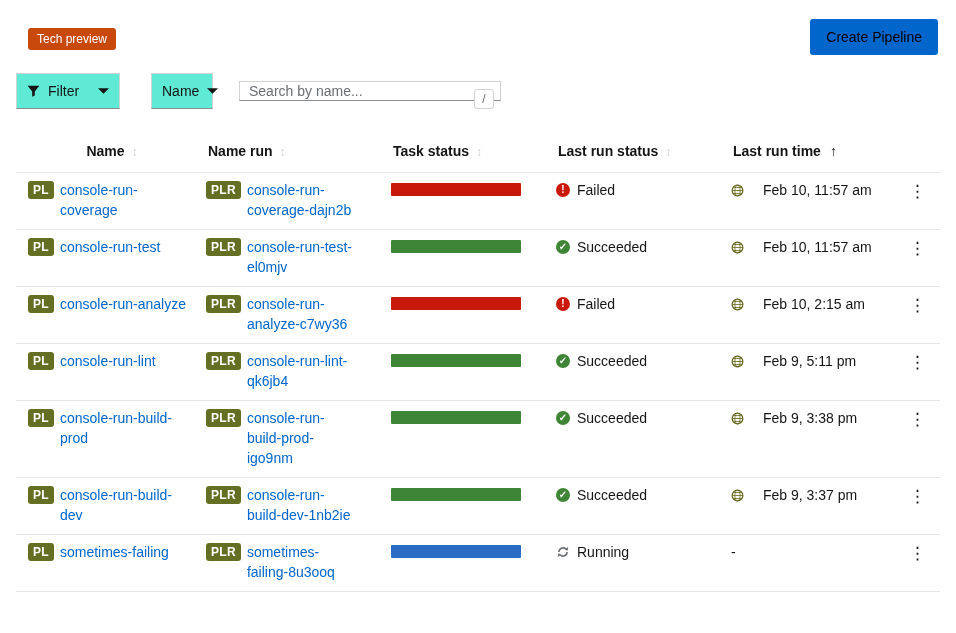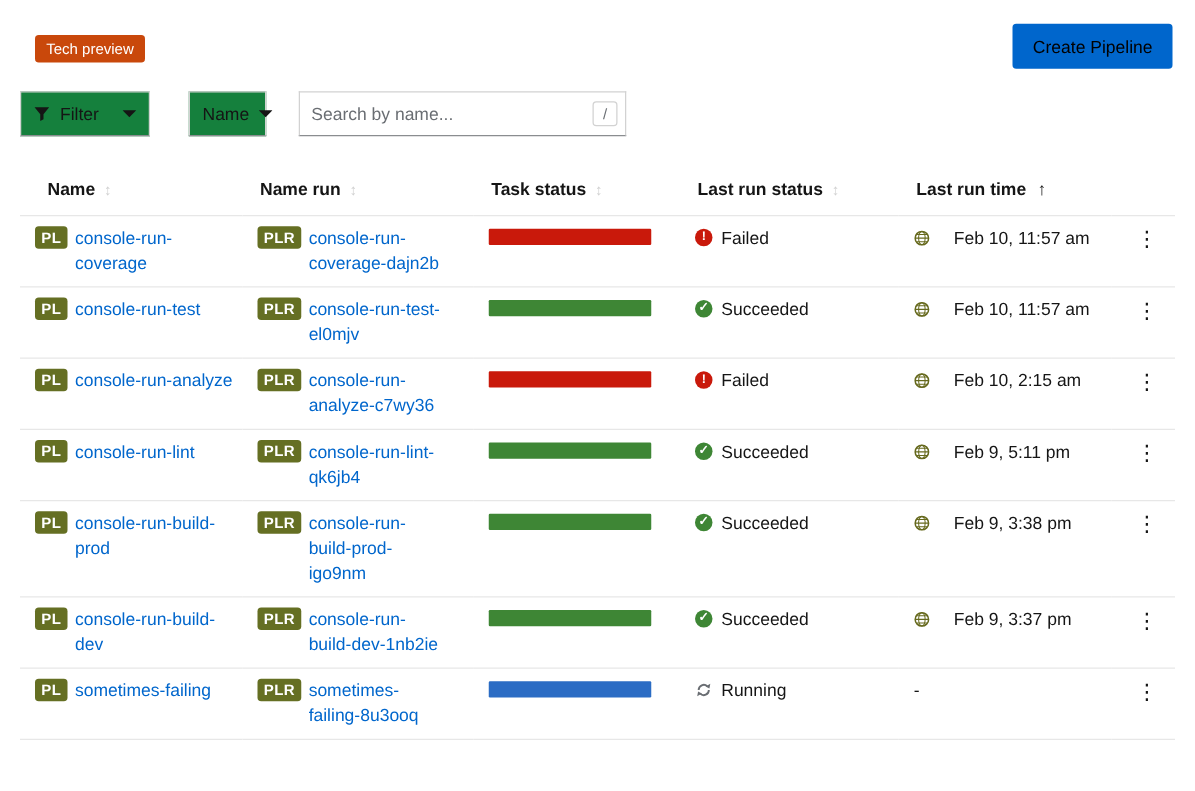--- a/index.html
+++ b/index.html
@@ -20,47 +20,47 @@
   }
   .btn-primary {
     background:var(--accent,#0066cc); color:#000000; border:none; cursor:pointer;
     font-family:inherit; font-size:14px; padding:10px 16px; border-radius:3px; margin-top:5px;
   }
 
   
   .toolbar { display:flex; align-items:center; padding:12px 16px 22px 16px; }
   .control {
     height:36px; display:flex; align-items:center; justify-content:space-between;
-    padding:0 10px; background:#15803d; cursor:pointer; font-size:14px;
+    padding:0 10px; background:#5eead4; cursor:pointer; font-size:14px;
     border:1px solid #d2d2d2; border-bottom-color:#8a8d90;
   }
   .ctl-left { display:flex; align-items:center; gap:8px; }
   .filter-control { width:104px; margin-right:31px; }
   .name-control  { width:62px;  margin-right:26px; }
   .caret { display:inline-flex; margin-left:8px; }
   .search-wrap { position:relative; display:inline-block; }
   .search-input {
-    width:262px; height:36px; padding:0 34px 0 9px; font-family:inherit; font-size:14px; color:#151515;
+    width:262px; height:20px; padding:0 34px 0 9px; font-family:inherit; font-size:14px; color:#151515;
     border:1px solid #d2d2d2; border-bottom-color:#8a8d90; outline:none;
   }
   .search-input::placeholder { color:#6a6e73; }
   .kbd-hint {
     position:absolute; right:7px; top:8px; width:20px; height:20px;
     border:1px solid #d2d2d2; border-radius:3px; background:#fff;
     display:flex; align-items:center; justify-content:center;
     font-size:12px; color:#6a6e73;
   }
 
   
   table { border-collapse:collapse; table-layout:fixed; width:924px; margin:0 16px; }
   th {
     text-align:left; font-size:14px; font-weight:700; color:#151515;
     padding:12px 8px 13px 14px; cursor:pointer; white-space:nowrap;
   }
-  th.first { padding-left:22px; }
+  th.first { padding-left:22px;text-align:center; }
   .sort-inactive { color:#d2d2d2; margin-left:7px; font-size:12px; }
   .sort-active   { color:#151515; margin-left:9px; font-size:14px; }
   tbody tr { border-top:1px solid #e7e7e7; }
   tbody tr:last-child { border-bottom:1px solid #e7e7e7; }
   td { vertical-align:top; padding:7px 8px 9px 12px; line-height:20px; }
 
   .resource { display:flex; align-items:flex-start; gap:6px; }
   .badge {
     flex:none; background:var(--badge,#656f23); color:#fff;
     font-size:12px; font-weight:700; line-height:16px;

